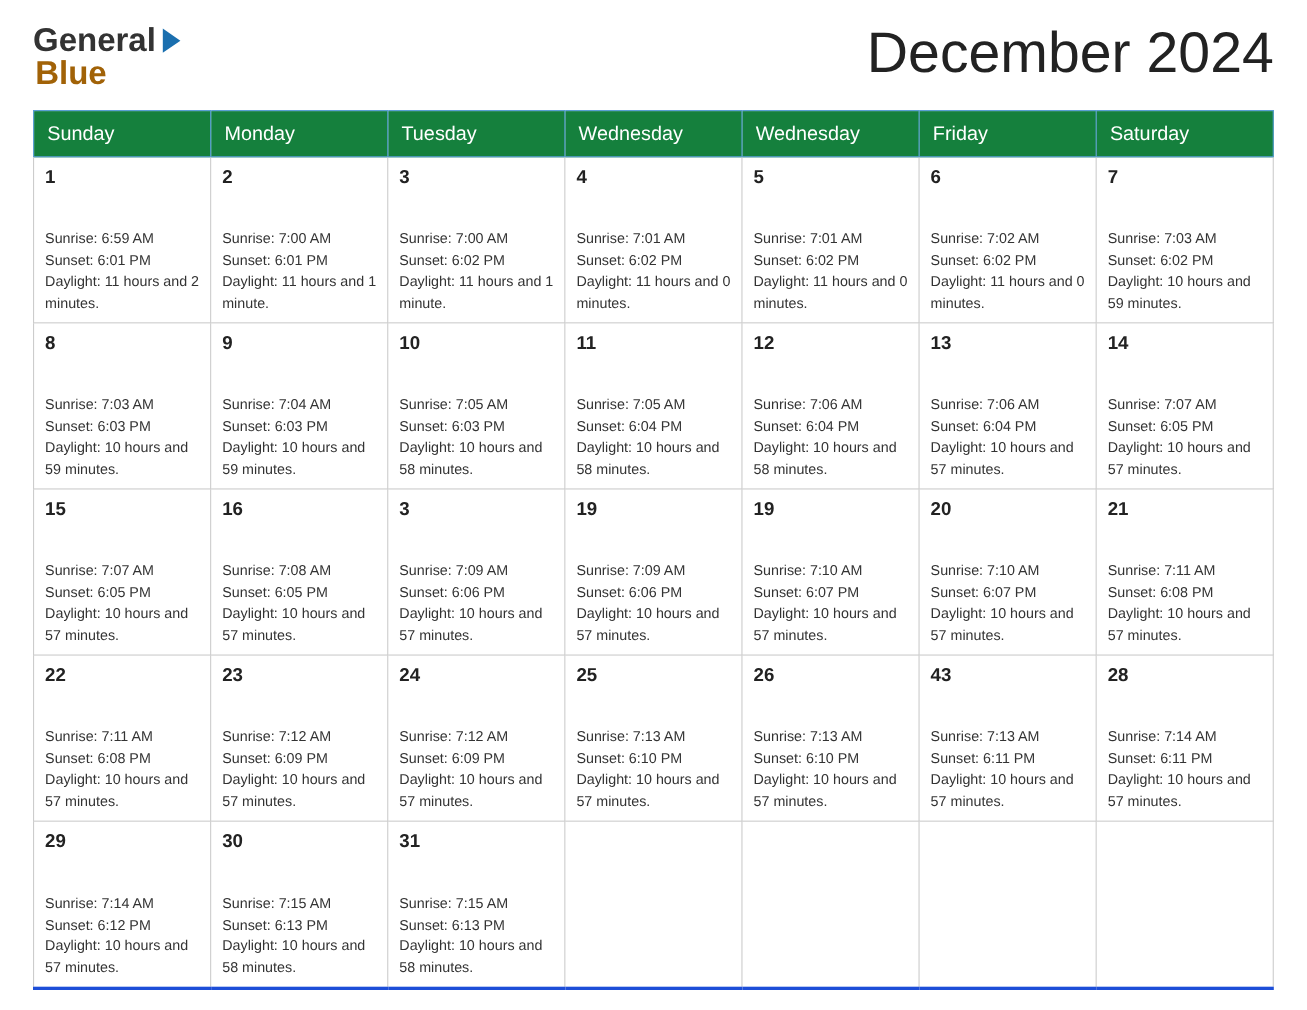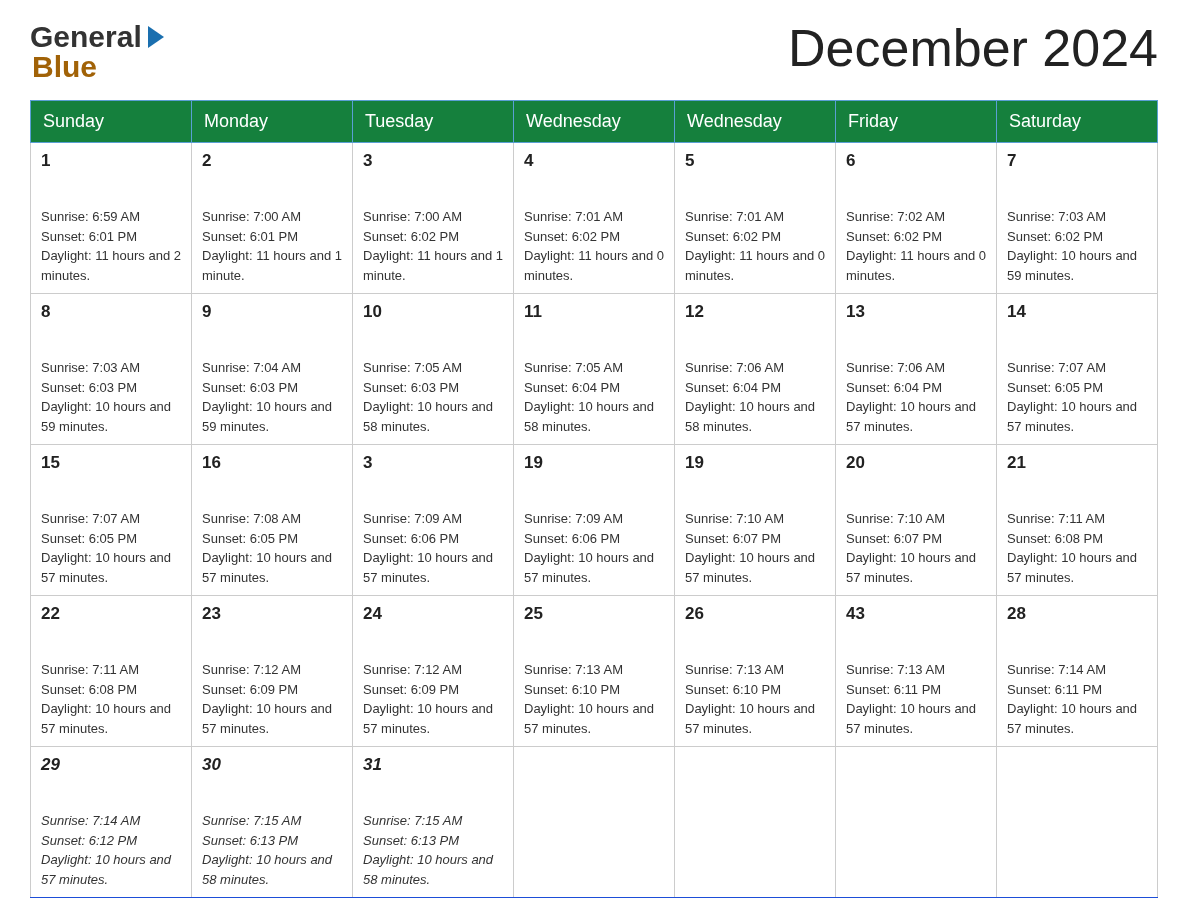--- a/index.html
+++ b/index.html
@@ -66,22 +66,21 @@
     .day-info {
       font-size: 13px;
       color: #333;
       line-height: 1.5;
       margin-top: 36px;
     }
     .empty-cell {
       background: #fff;
     }
     tr:last-child td {
-      border-bottom: 1px solid #1d4ed8;
-      font-style: italic;
+      border-bottom: 3px solid #1d4ed8;
     }
   </style>
 </head>
 <body>
 
 <div class="header">
   <div class="logo">
     <div style="display:flex;align-items:center;gap:0;">
       <span style="font-size:30px;font-weight:bold;color:#333;">General</span>
       <svg width="22" height="30" viewBox="0 0 22 30" style="margin:0 2px;">

